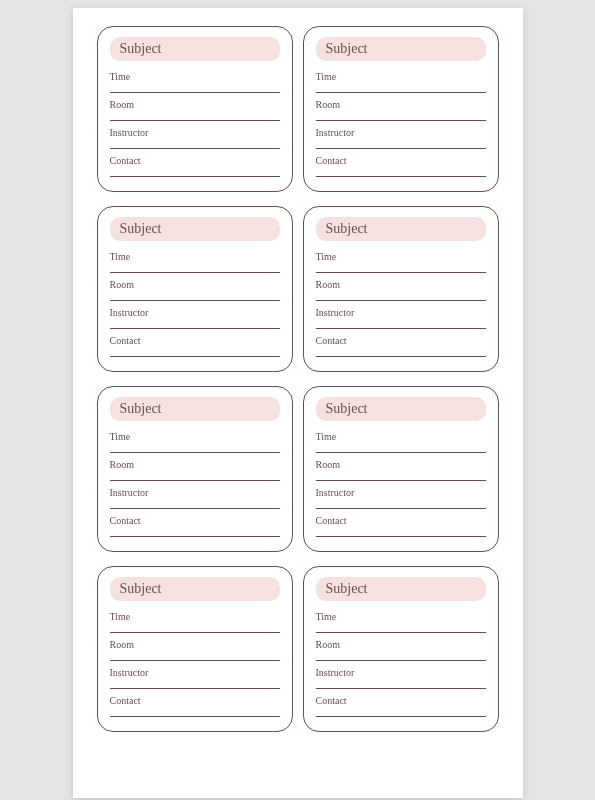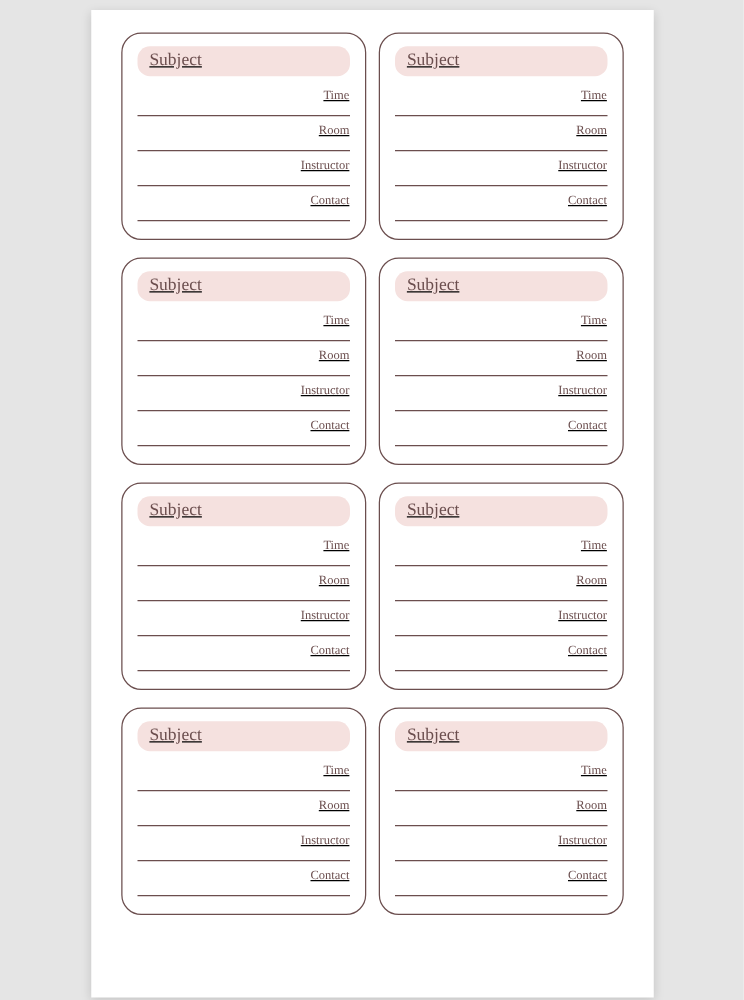--- a/index.html
+++ b/index.html
@@ -28,21 +28,20 @@
       font-family: 'Brush Script MT', cursive;
       font-size: 24px;
       color: #6b4e4e;
       margin-bottom: 12px;
       font-weight: normal;
     }
     .grid {
       display: grid;
       grid-template-columns: 1fr 1fr;
       gap: 14px 10px;
-      text-decoration: underline;
     }
     .card {
       border: 1.5px solid #6b4e4e;
       border-radius: 16px;
       padding: 10px 12px 14px 12px;
       height: 166px;
     }
     .subject-pill {
       background: #f5e1df;
       border-radius: 10px;
@@ -53,21 +52,20 @@
       margin-bottom: 10px;
     }
     .field {
       margin-bottom: 6px;
     }
     .field-label {
       font-size: 10px;
       color: #6b4e4e;
       display: block;
       margin-bottom: 10px;
-      text-align: right;
     }
     .field-line {
       border-bottom: 1px solid #6b4e4e;
       height: 1px;
     }
   </style>
 </head>
 <body>
 
 <div class="page">

